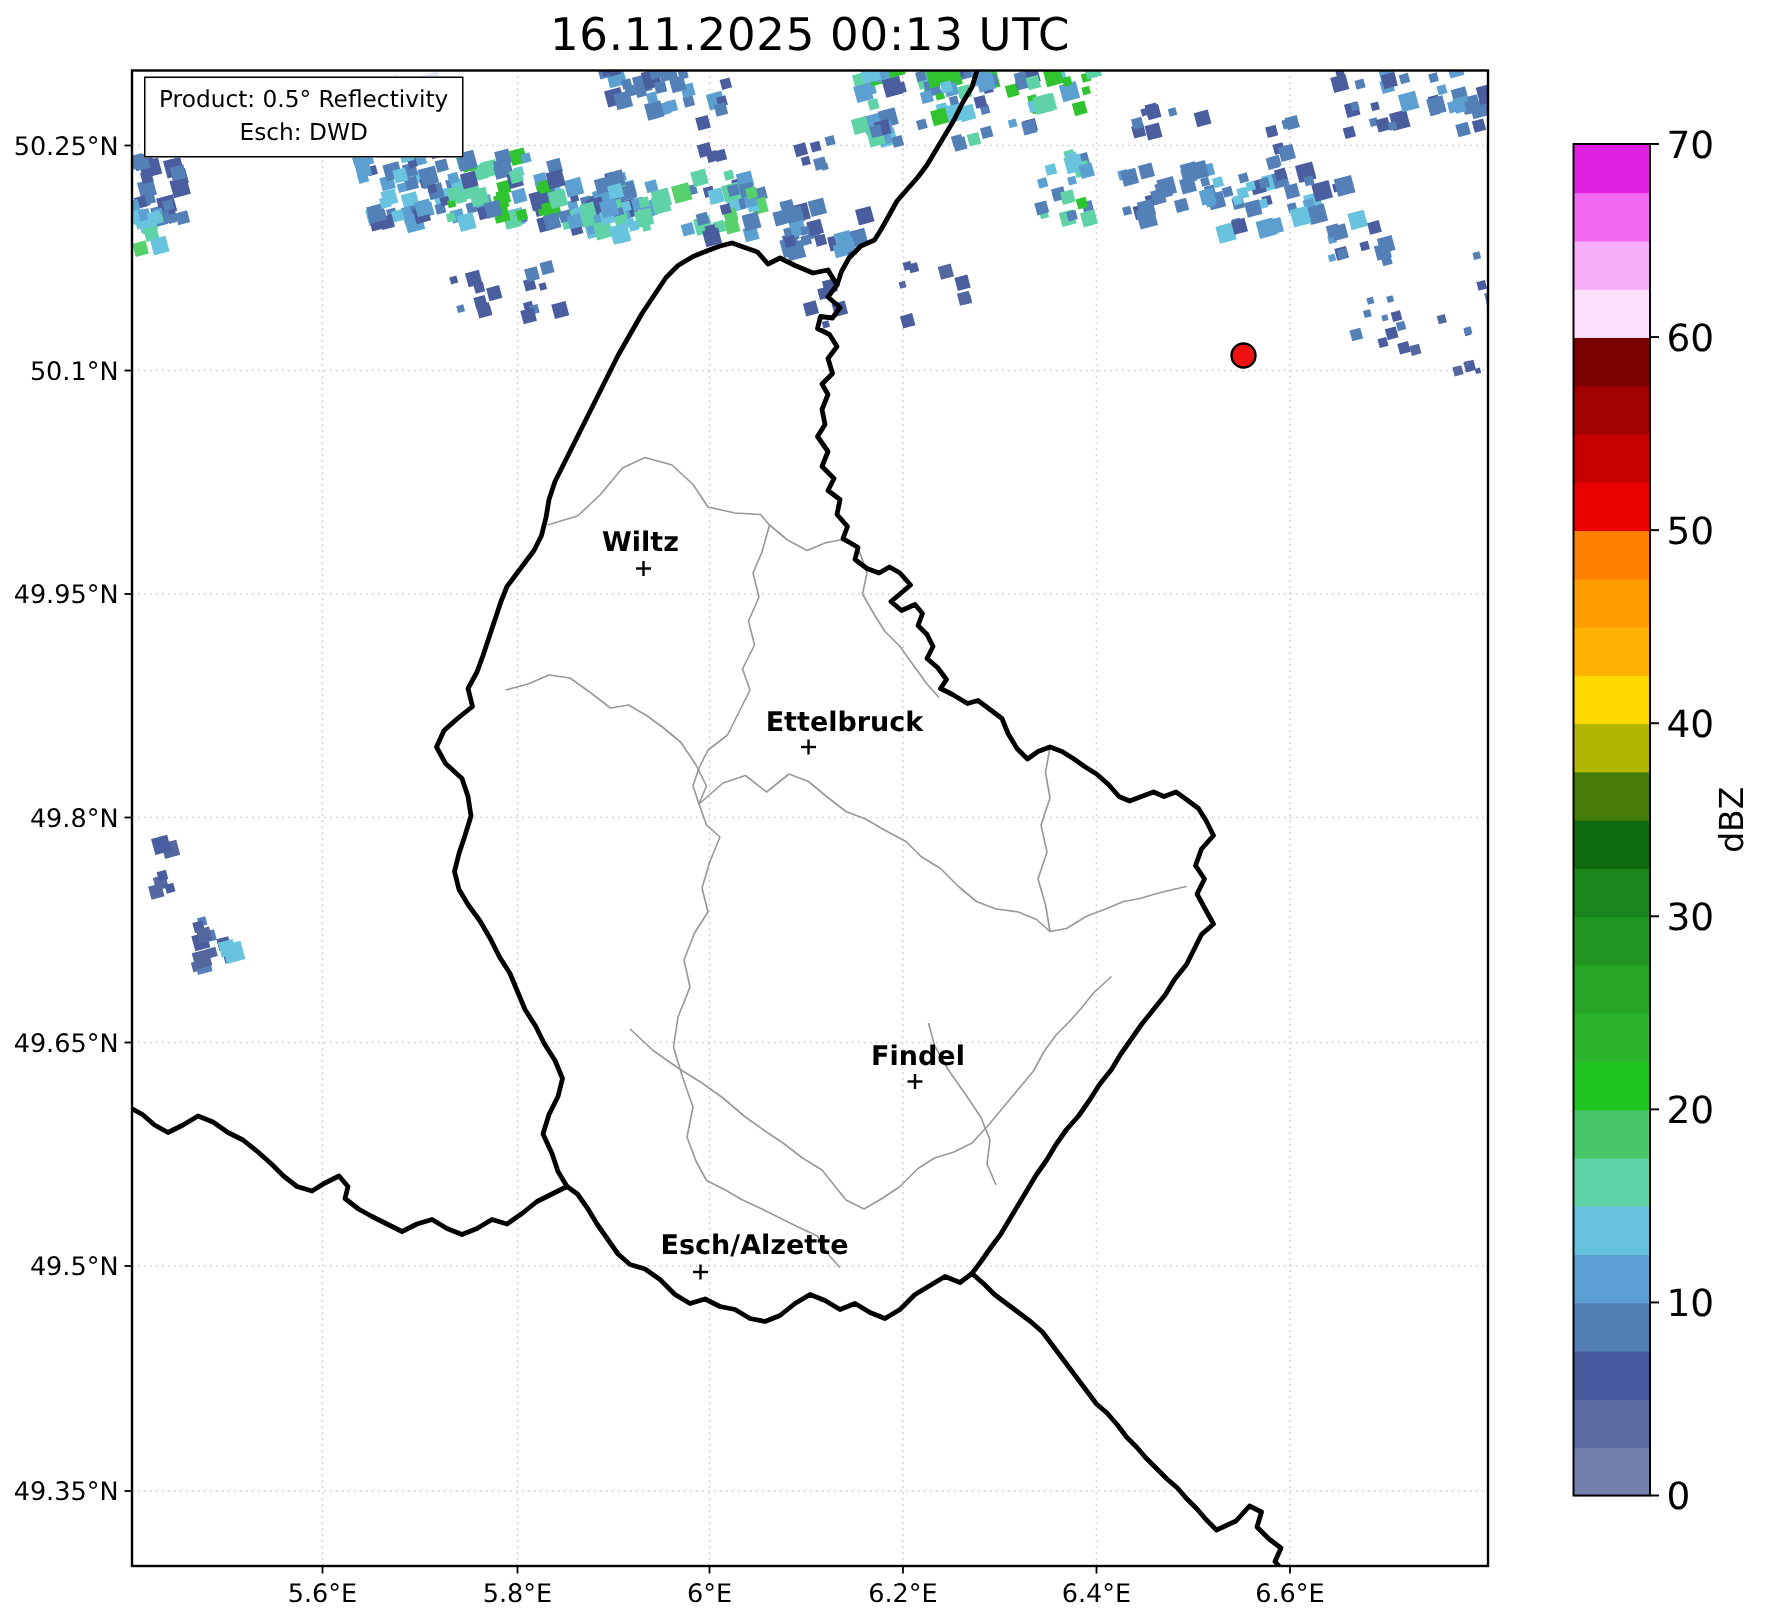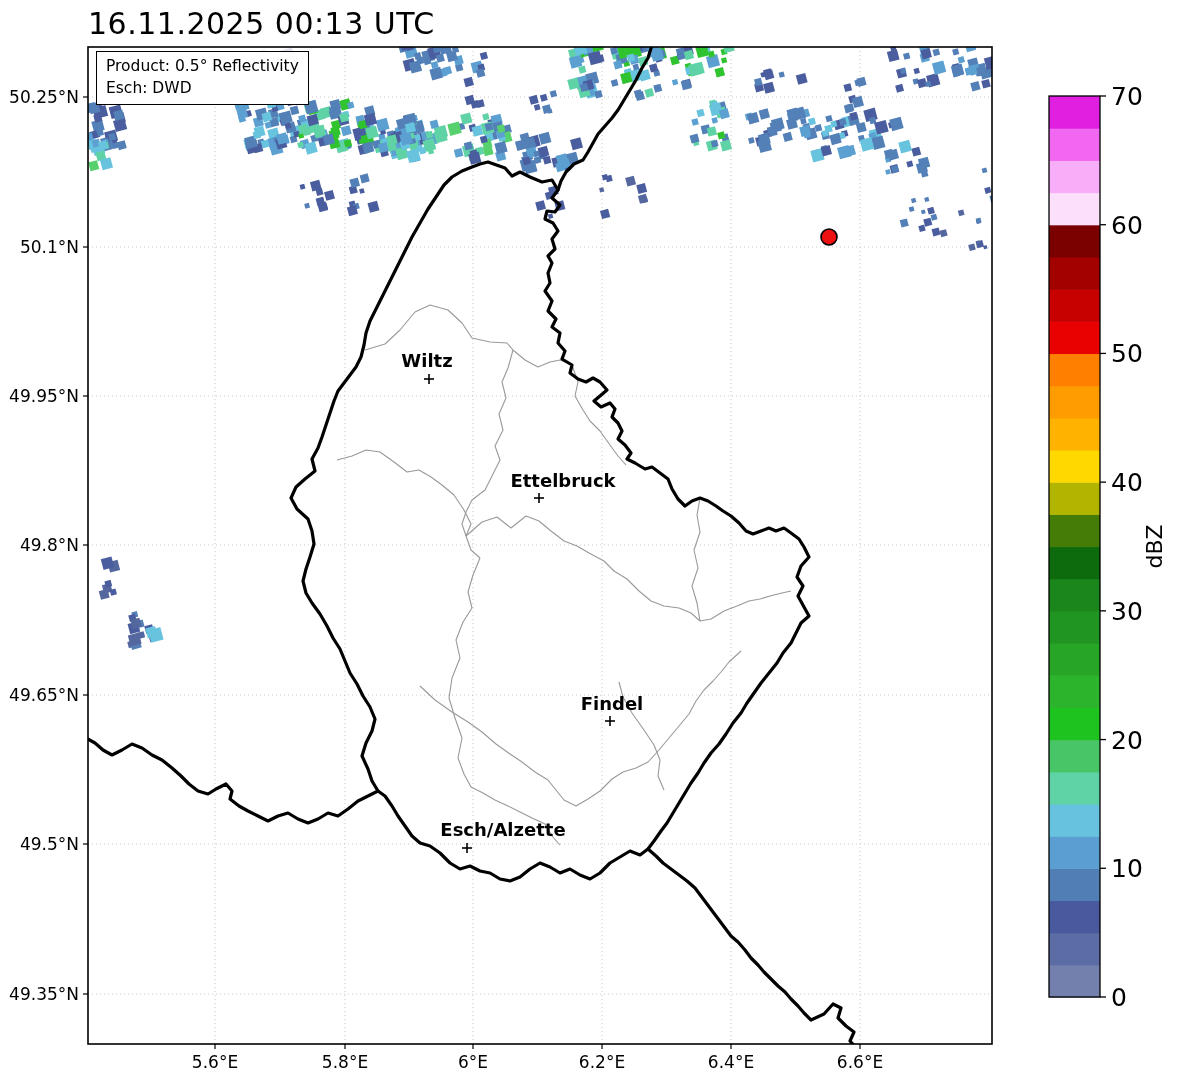--- a/index.html
+++ b/index.html
@@ -1,27 +1,27 @@
 <!DOCTYPE html>
 <html><head>
 <meta charset="utf-8">
 <style>
   html,body{margin:0;padding:0;background:#ffffff;}
   .stage{
     position:relative;width:1184px;height:1081px;background:#ffffff;
     font-family:"DejaVu Sans","Liberation Sans",sans-serif;overflow:hidden;
   }
   .fig-title{
-    position:absolute;left:88px;top:6px;width:904px;
+    position:absolute;left:88px;top:6px;width:904px;text-align:center;
     font-size:30px;color:#000;letter-spacing:0.5px;
   }
   .info-box{
     position:absolute;left:96px;top:51px;background:#ffffff;
     border:1.4px solid #000;padding:4px 9px 5px 9px;font-size:15.5px;
-    line-height:1.4;color:#000;z-index:5;
+    line-height:1.4;color:#000;z-index:5;text-align:center;
   }
   svg{position:absolute;left:0;top:0;}
   .ticklab{font-size:17px;fill:#000;}
   .cbticklab{font-size:25px;fill:#000;}
   .citylab{font-size:18px;font-weight:bold;fill:#000;}
   .cbaxis{font-size:22px;fill:#000;}
 </style>
 </head>
 <body>
 

